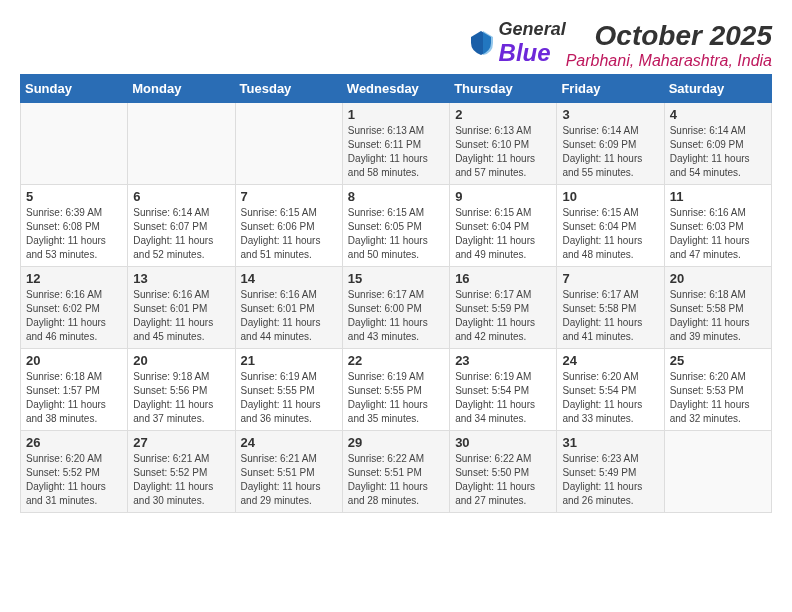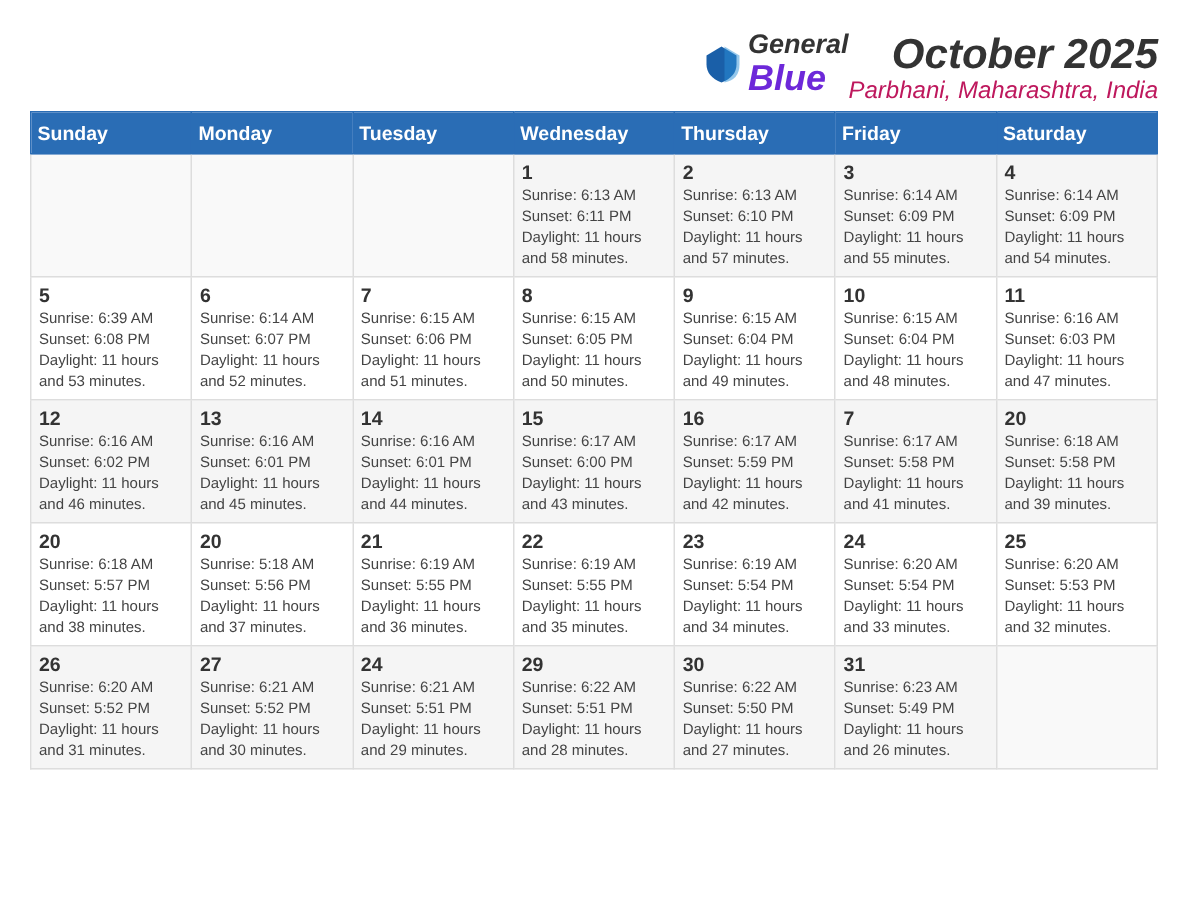--- a/index.html
+++ b/index.html
@@ -248,26 +248,26 @@
           <span class="day-number">20</span>
           <div class="day-info">Sunrise: 6:18 AM
 Sunset: 5:58 PM
 Daylight: 11 hours and 39 minutes.</div>
         </td>
       </tr>
       <tr>
         <td>
           <span class="day-number">20</span>
           <div class="day-info">Sunrise: 6:18 AM
-Sunset: 5:57 PM
+Sunset: 1:57 PM
 Daylight: 11 hours and 38 minutes.</div>
         </td>
         <td>
           <span class="day-number">20</span>
-          <div class="day-info">Sunrise: 5:18 AM
+          <div class="day-info">Sunrise: 9:18 AM
 Sunset: 5:56 PM
 Daylight: 11 hours and 37 minutes.</div>
         </td>
         <td>
           <span class="day-number">21</span>
           <div class="day-info">Sunrise: 6:19 AM
 Sunset: 5:55 PM
 Daylight: 11 hours and 36 minutes.</div>
         </td>
         <td>

